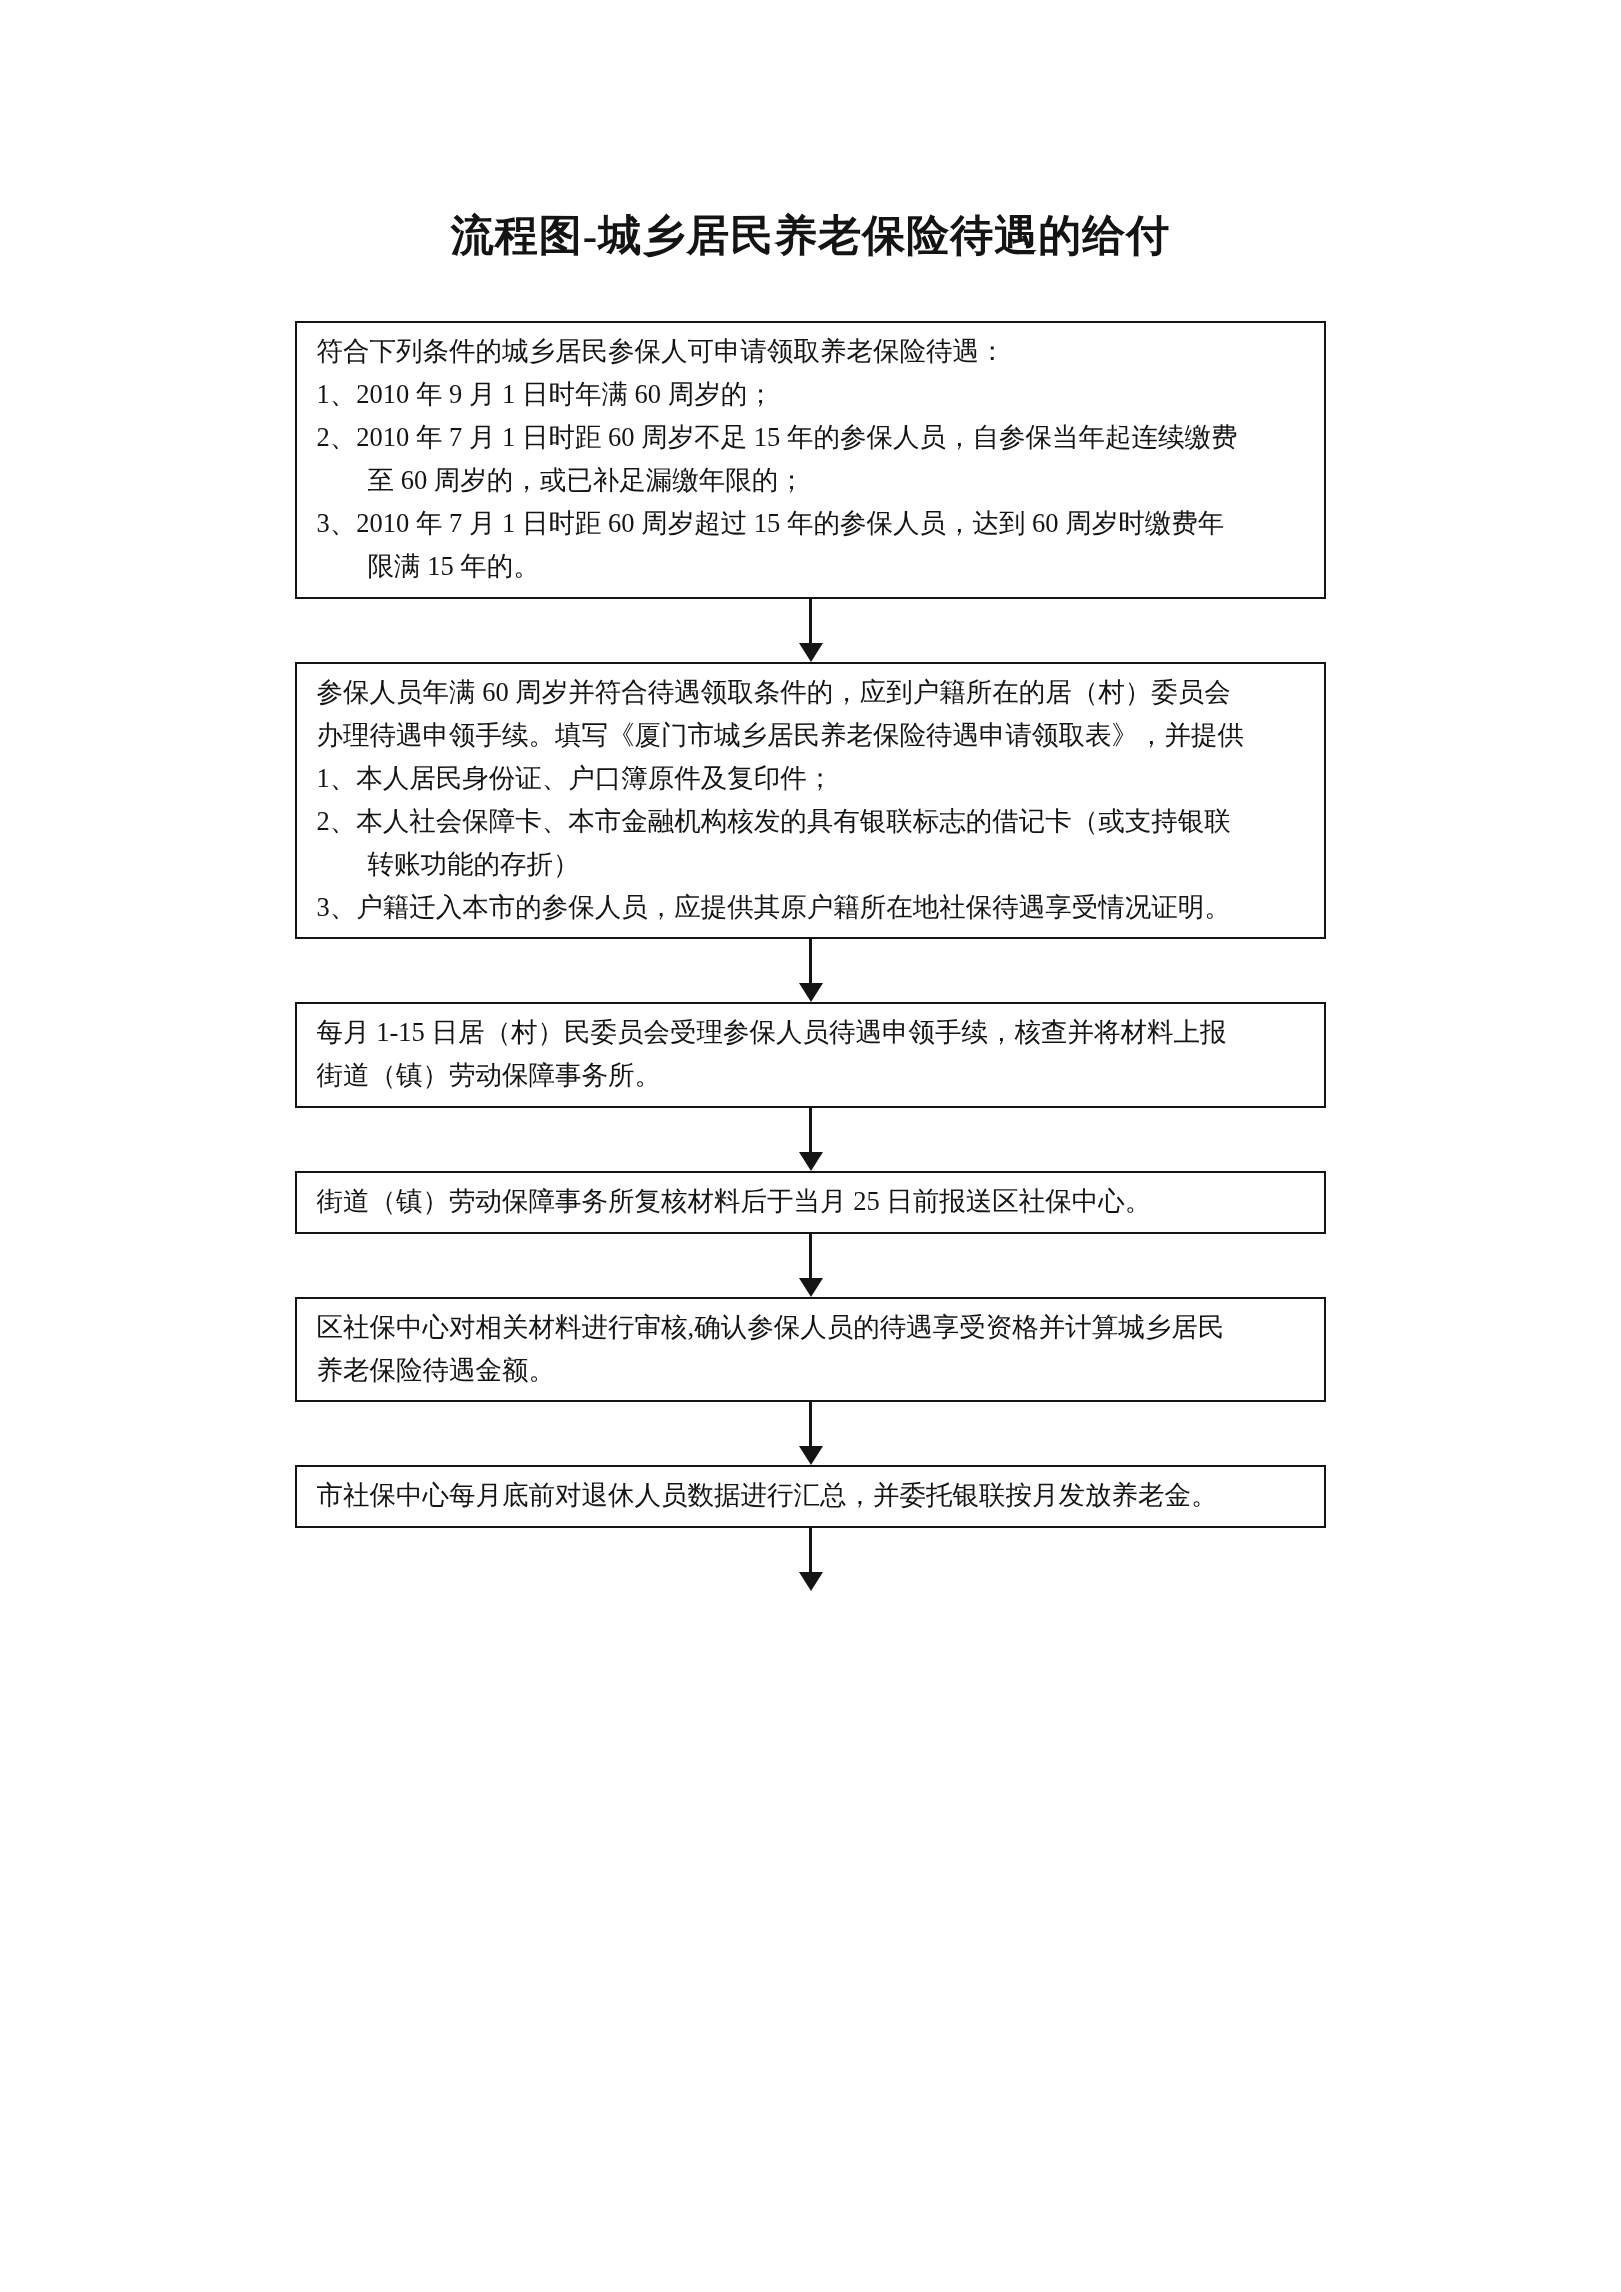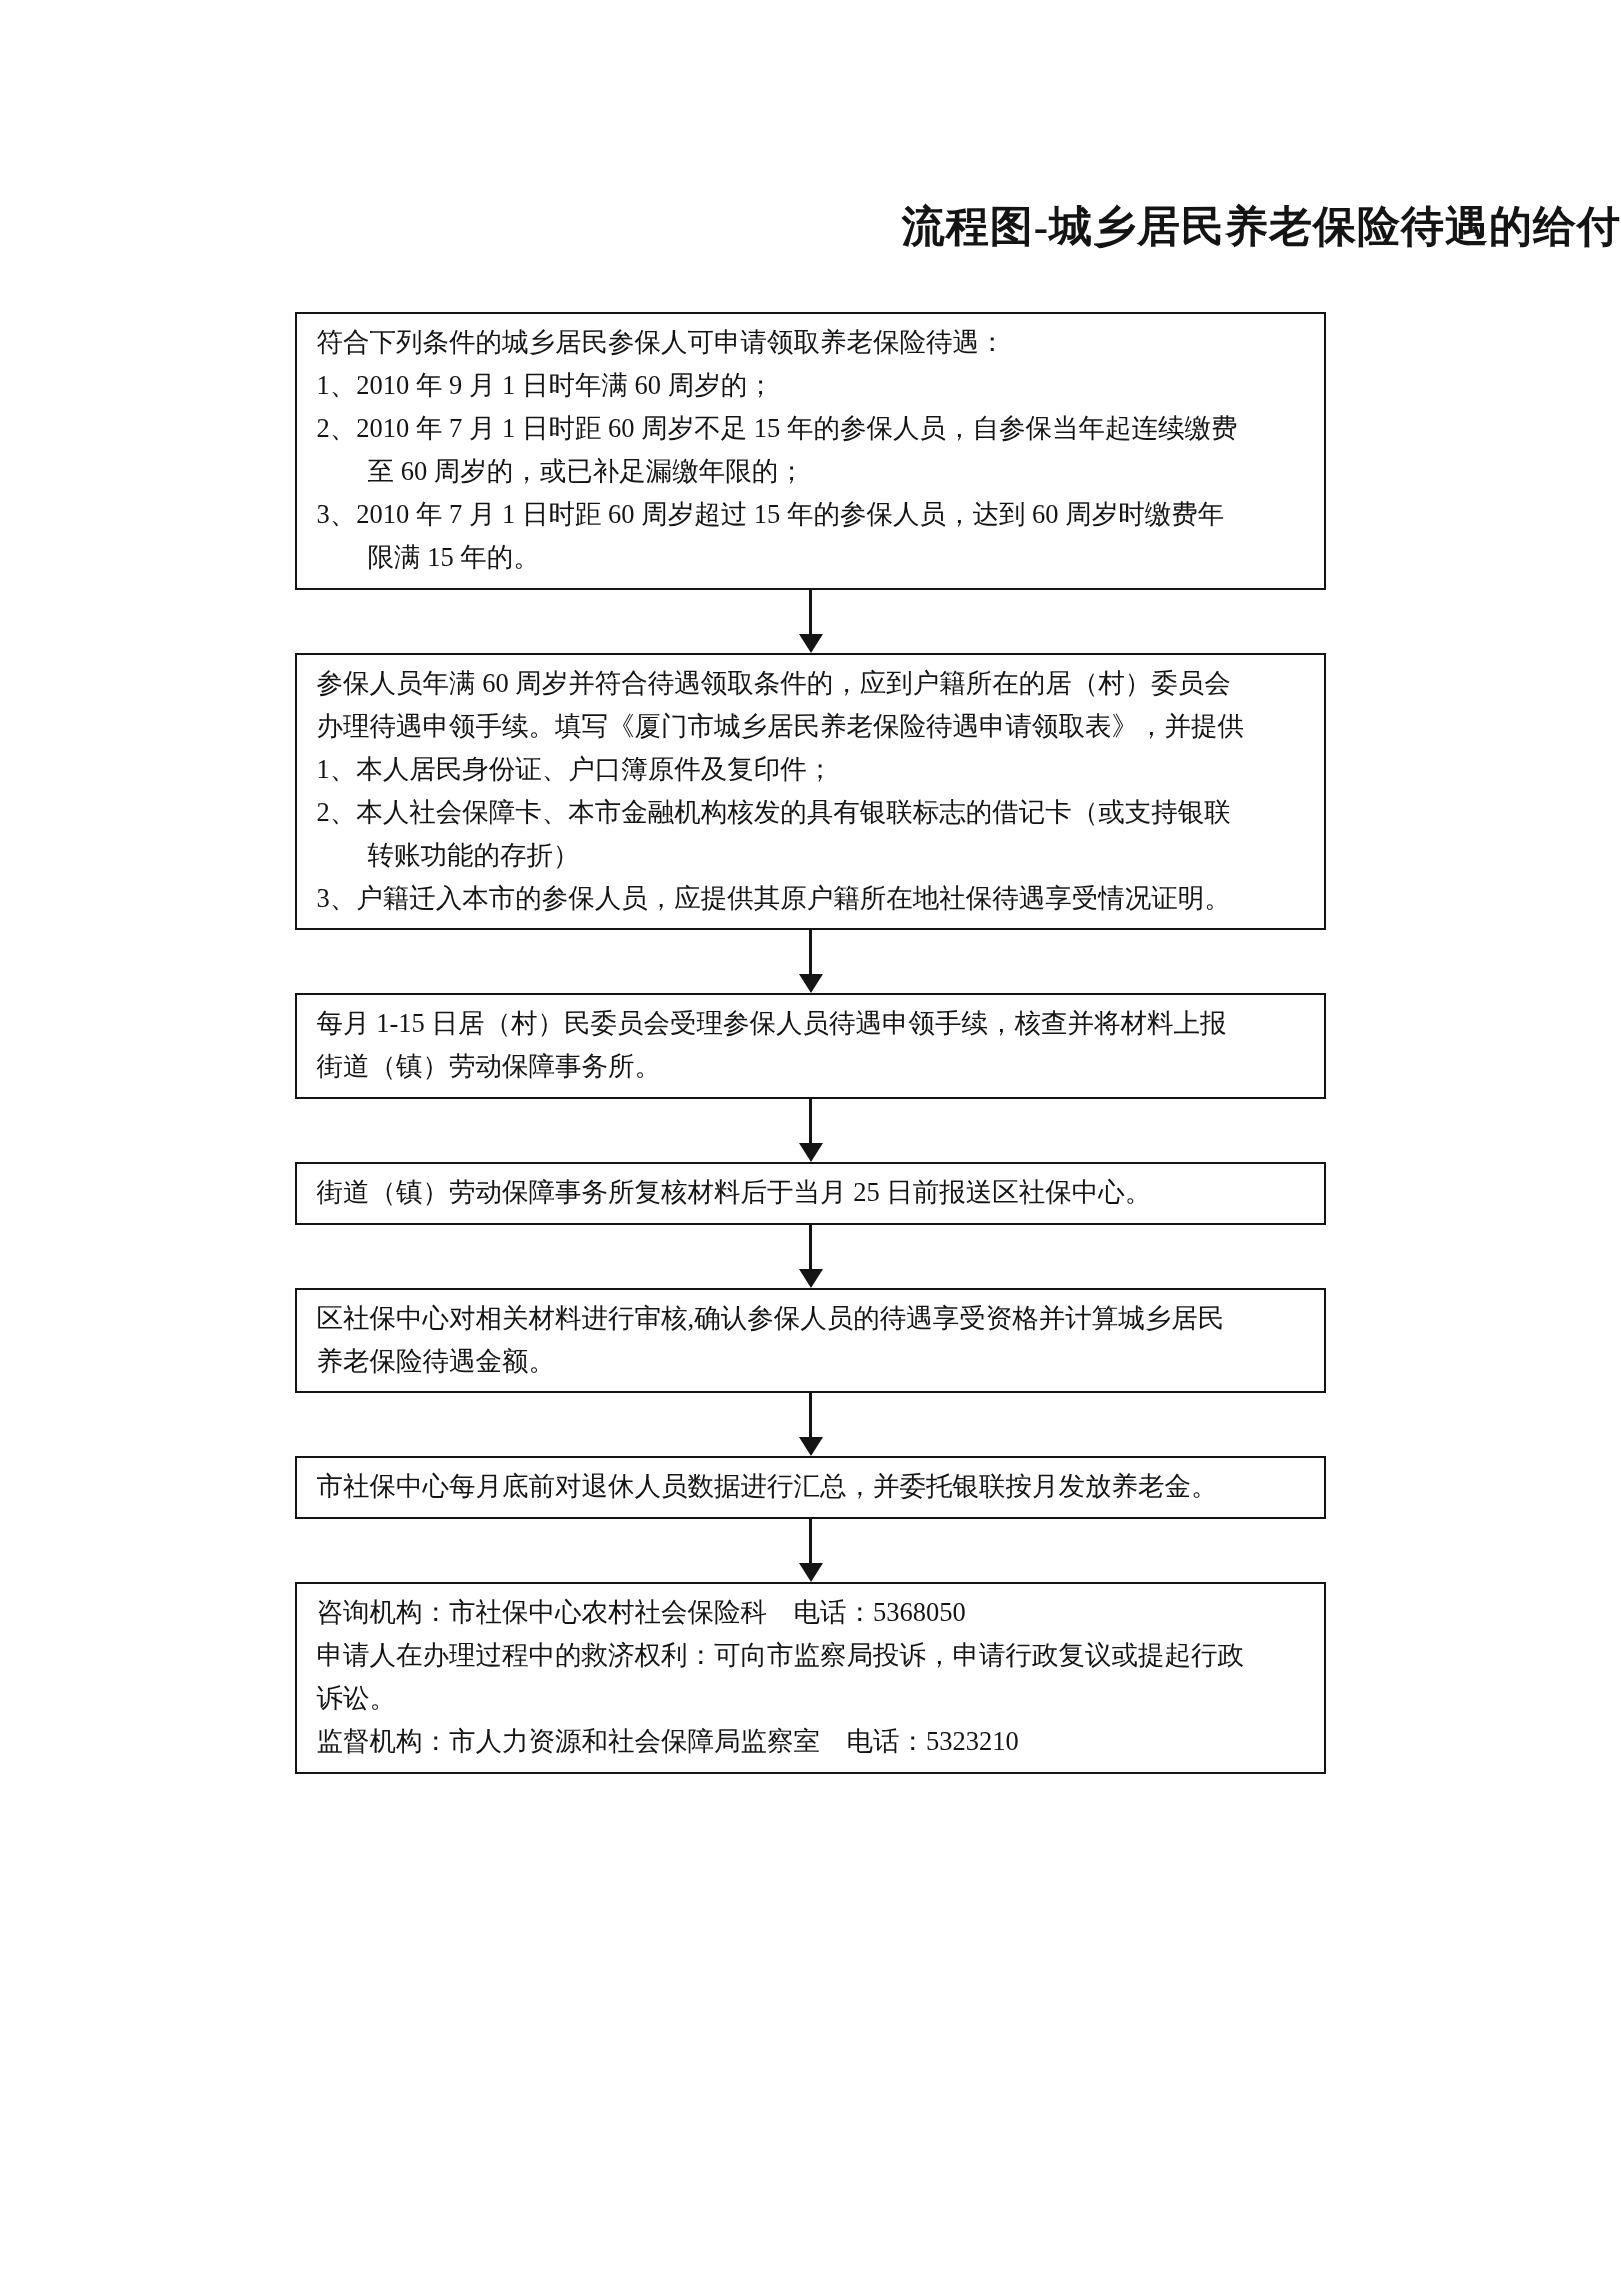--- a/index.html
+++ b/index.html
@@ -11,23 +11,23 @@
     position: relative;
     width: 1621px;
     height: 2293px;
     margin: 0 auto;
     background: #ffffff;
     font-family: "Liberation Serif", "DejaVu Serif", serif;
     color: #141414;
     overflow: hidden;
   }
   .title {
-    margin: 0;
+    margin: 9px;
     padding-top: 199px;
-    text-align: right;
+    text-align: center;
     font-size: 43px;
     line-height: 55px;
     font-weight: bold;
     letter-spacing: 1px;
   }
   .flow {
     width: 1031px;
     margin: 58px auto 0 auto;
     box-sizing: border-box;
   }
@@ -135,22 +135,16 @@
 
     <div class="box">
         <div class="line">市社保中心每月底前对退休人员数据进行汇总，并委托银联按月发放养老金。</div>
       </div>
 
     <div class="arrow">
       <span class="shaft"></span>
       <span class="head"></span>
     </div>
 
-    <div class="box">
-        <div class="line">咨询机构：市社保中心农村社会保险科　电话：5368050</div>
-        <div class="line">申请人在办理过程中的救济权利：可向市监察局投诉，申请行政复议或提起行政</div>
-        <div class="line">诉讼。</div>
-        <div class="line">监督机构：市人力资源和社会保障局监察室　电话：5323210</div>
-      </div>
 
   </div>
 </div>
 
 
 </body></html>

